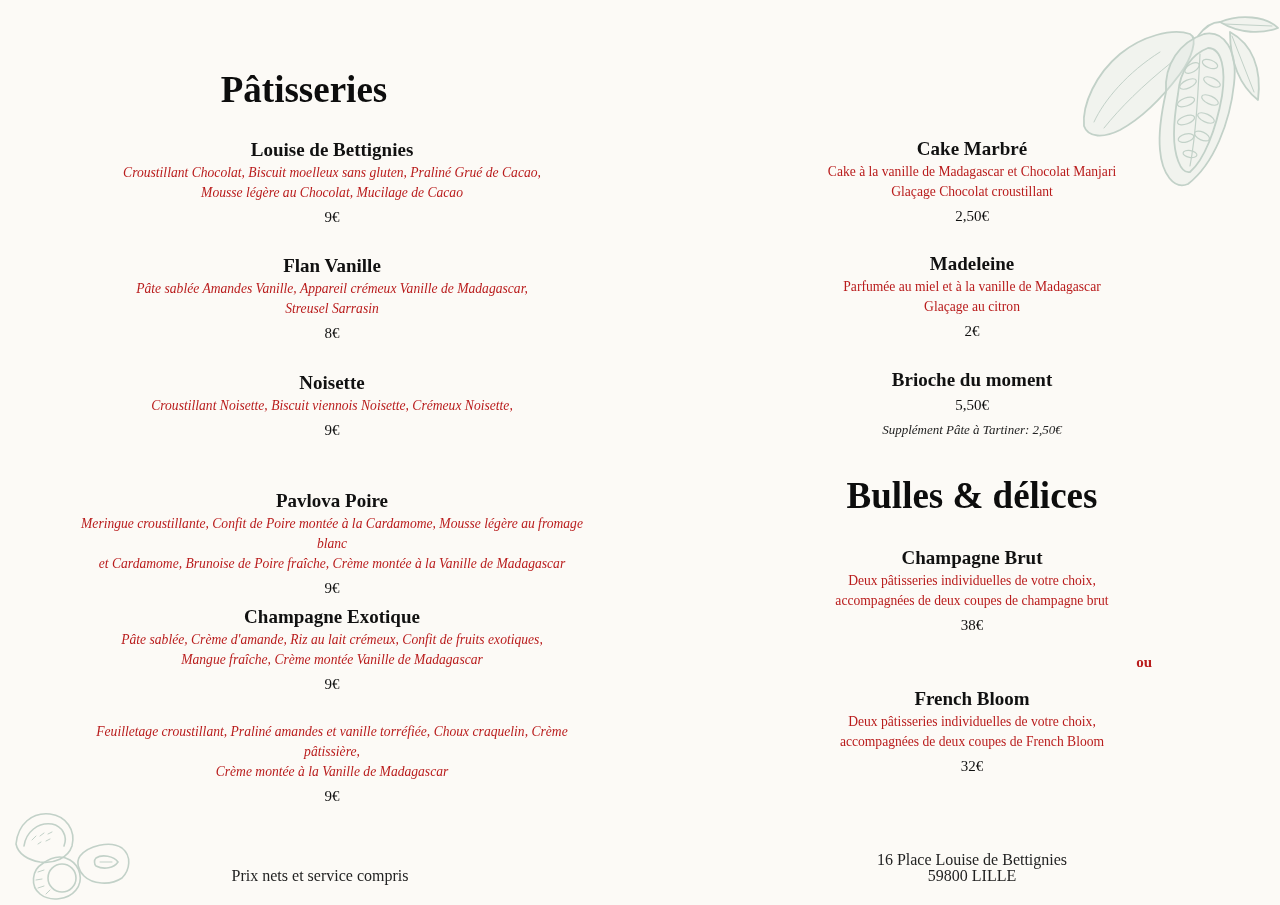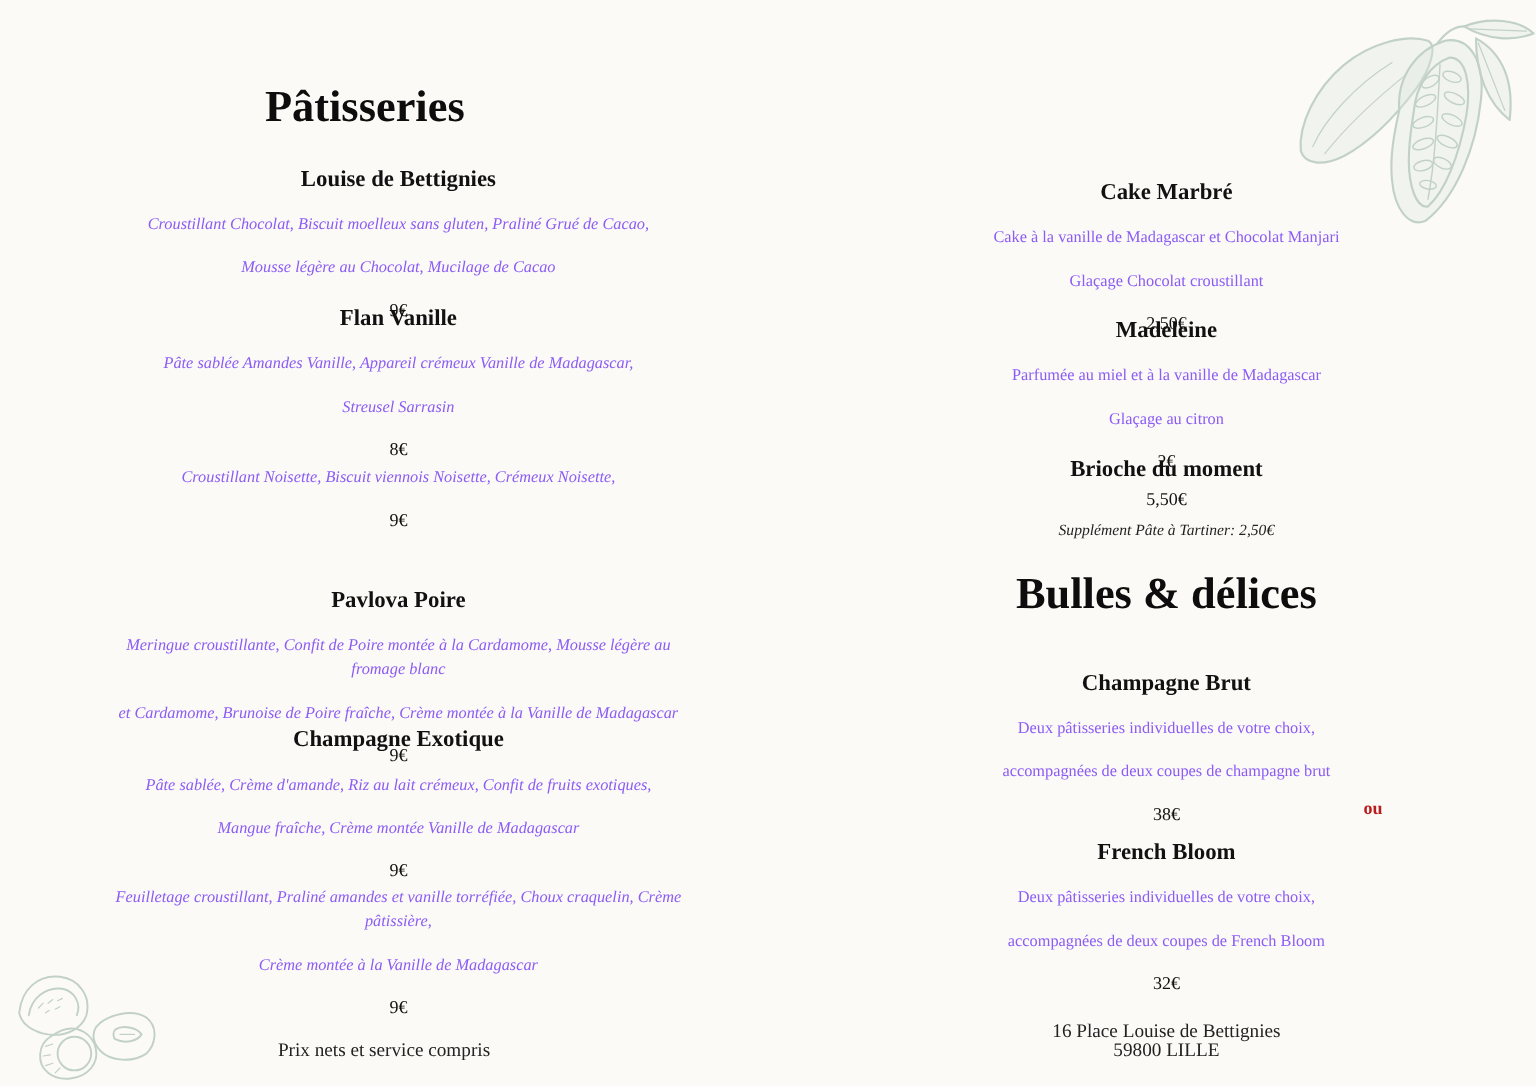--- a/index.html
+++ b/index.html
@@ -71,22 +71,22 @@
       font-weight: bold;
       font-size: 19px;
       line-height: 22px;
       margin: 0 0 2px 0;
       color: #111;
     }
     .item-desc {
       font-family: "Liberation Serif", "DejaVu Serif", serif;
       font-size: 13.6px;
       line-height: 20px;
-      color: #8b5cf6;
-      margin: 16px;
+      color: #b91c1c;
+      margin: 0;
     }
     .item-desc.italic { font-style: italic; }
     .item-price {
       font-family: "Liberation Serif", "DejaVu Serif", serif;
       font-size: 15px;
       line-height: 20px;
       margin-top: 4px;
       color: #111;
     }
     .item-note {
@@ -161,20 +161,21 @@
     </div>
 
     <div class="item" style="top:255px;">
       <div class="item-name">Flan Vanille</div>
       <div class="item-desc italic">Pâte sablée Amandes Vanille, Appareil crémeux Vanille de Madagascar,</div>
       <div class="item-desc italic">Streusel Sarrasin</div>
       <div class="item-price">8€</div>
     </div>
 
     <div class="item" style="top:372px;">
+      <div class="item-name">Noisette</div>
       <div class="item-desc italic">Croustillant Noisette, Biscuit viennois Noisette, Crémeux Noisette,</div>
       <div class="item-price">9€</div>
     </div>
 
     <div class="item" style="top:490px;">
       <div class="item-name">Pavlova Poire</div>
       <div class="item-desc italic">Meringue croustillante, Confit de Poire montée à la Cardamome, Mousse légère au fromage blanc</div>
       <div class="item-desc italic">et Cardamome, Brunoise de Poire fraîche, Crème montée à la Vanille de Madagascar</div>
       <div class="item-price">9€</div>
     </div>
@@ -237,21 +238,21 @@
       <path d="M120 40 C 118 80, 116 120, 110 152"></path>
     </g>
 
     <path d="M118 22 C 124 14, 132 8, 140 8"></path>
     <path d="M140 8 C 160 0, 186 2, 198 14 C 182 20, 160 20, 140 8 Z" fill="#dce5df" fill-opacity="0.35"></path>
     <path d="M144 10 L 192 12" stroke-width="1"></path>
     <path d="M150 18 C 172 30, 182 54, 178 86 C 160 72, 150 48, 150 18 Z" fill="#dce5df" fill-opacity="0.35"></path>
     <path d="M152 22 L 174 78" stroke-width="1"></path>
   </svg>
 
-  <div class="column right-column" style="top:12px;height:799px;">
+  <div class="column right-column" style="top:0;height:799px;">
 
     <div class="item" style="top:138px;">
       <div class="item-name">Cake Marbré</div>
       <div class="item-desc">Cake à la vanille de Madagascar et Chocolat Manjari</div>
       <div class="item-desc">Glaçage Chocolat croustillant</div>
       <div class="item-price">2,50€</div>
     </div>
 
     <div class="item" style="top:253px;">
       <div class="item-name">Madeleine</div>

